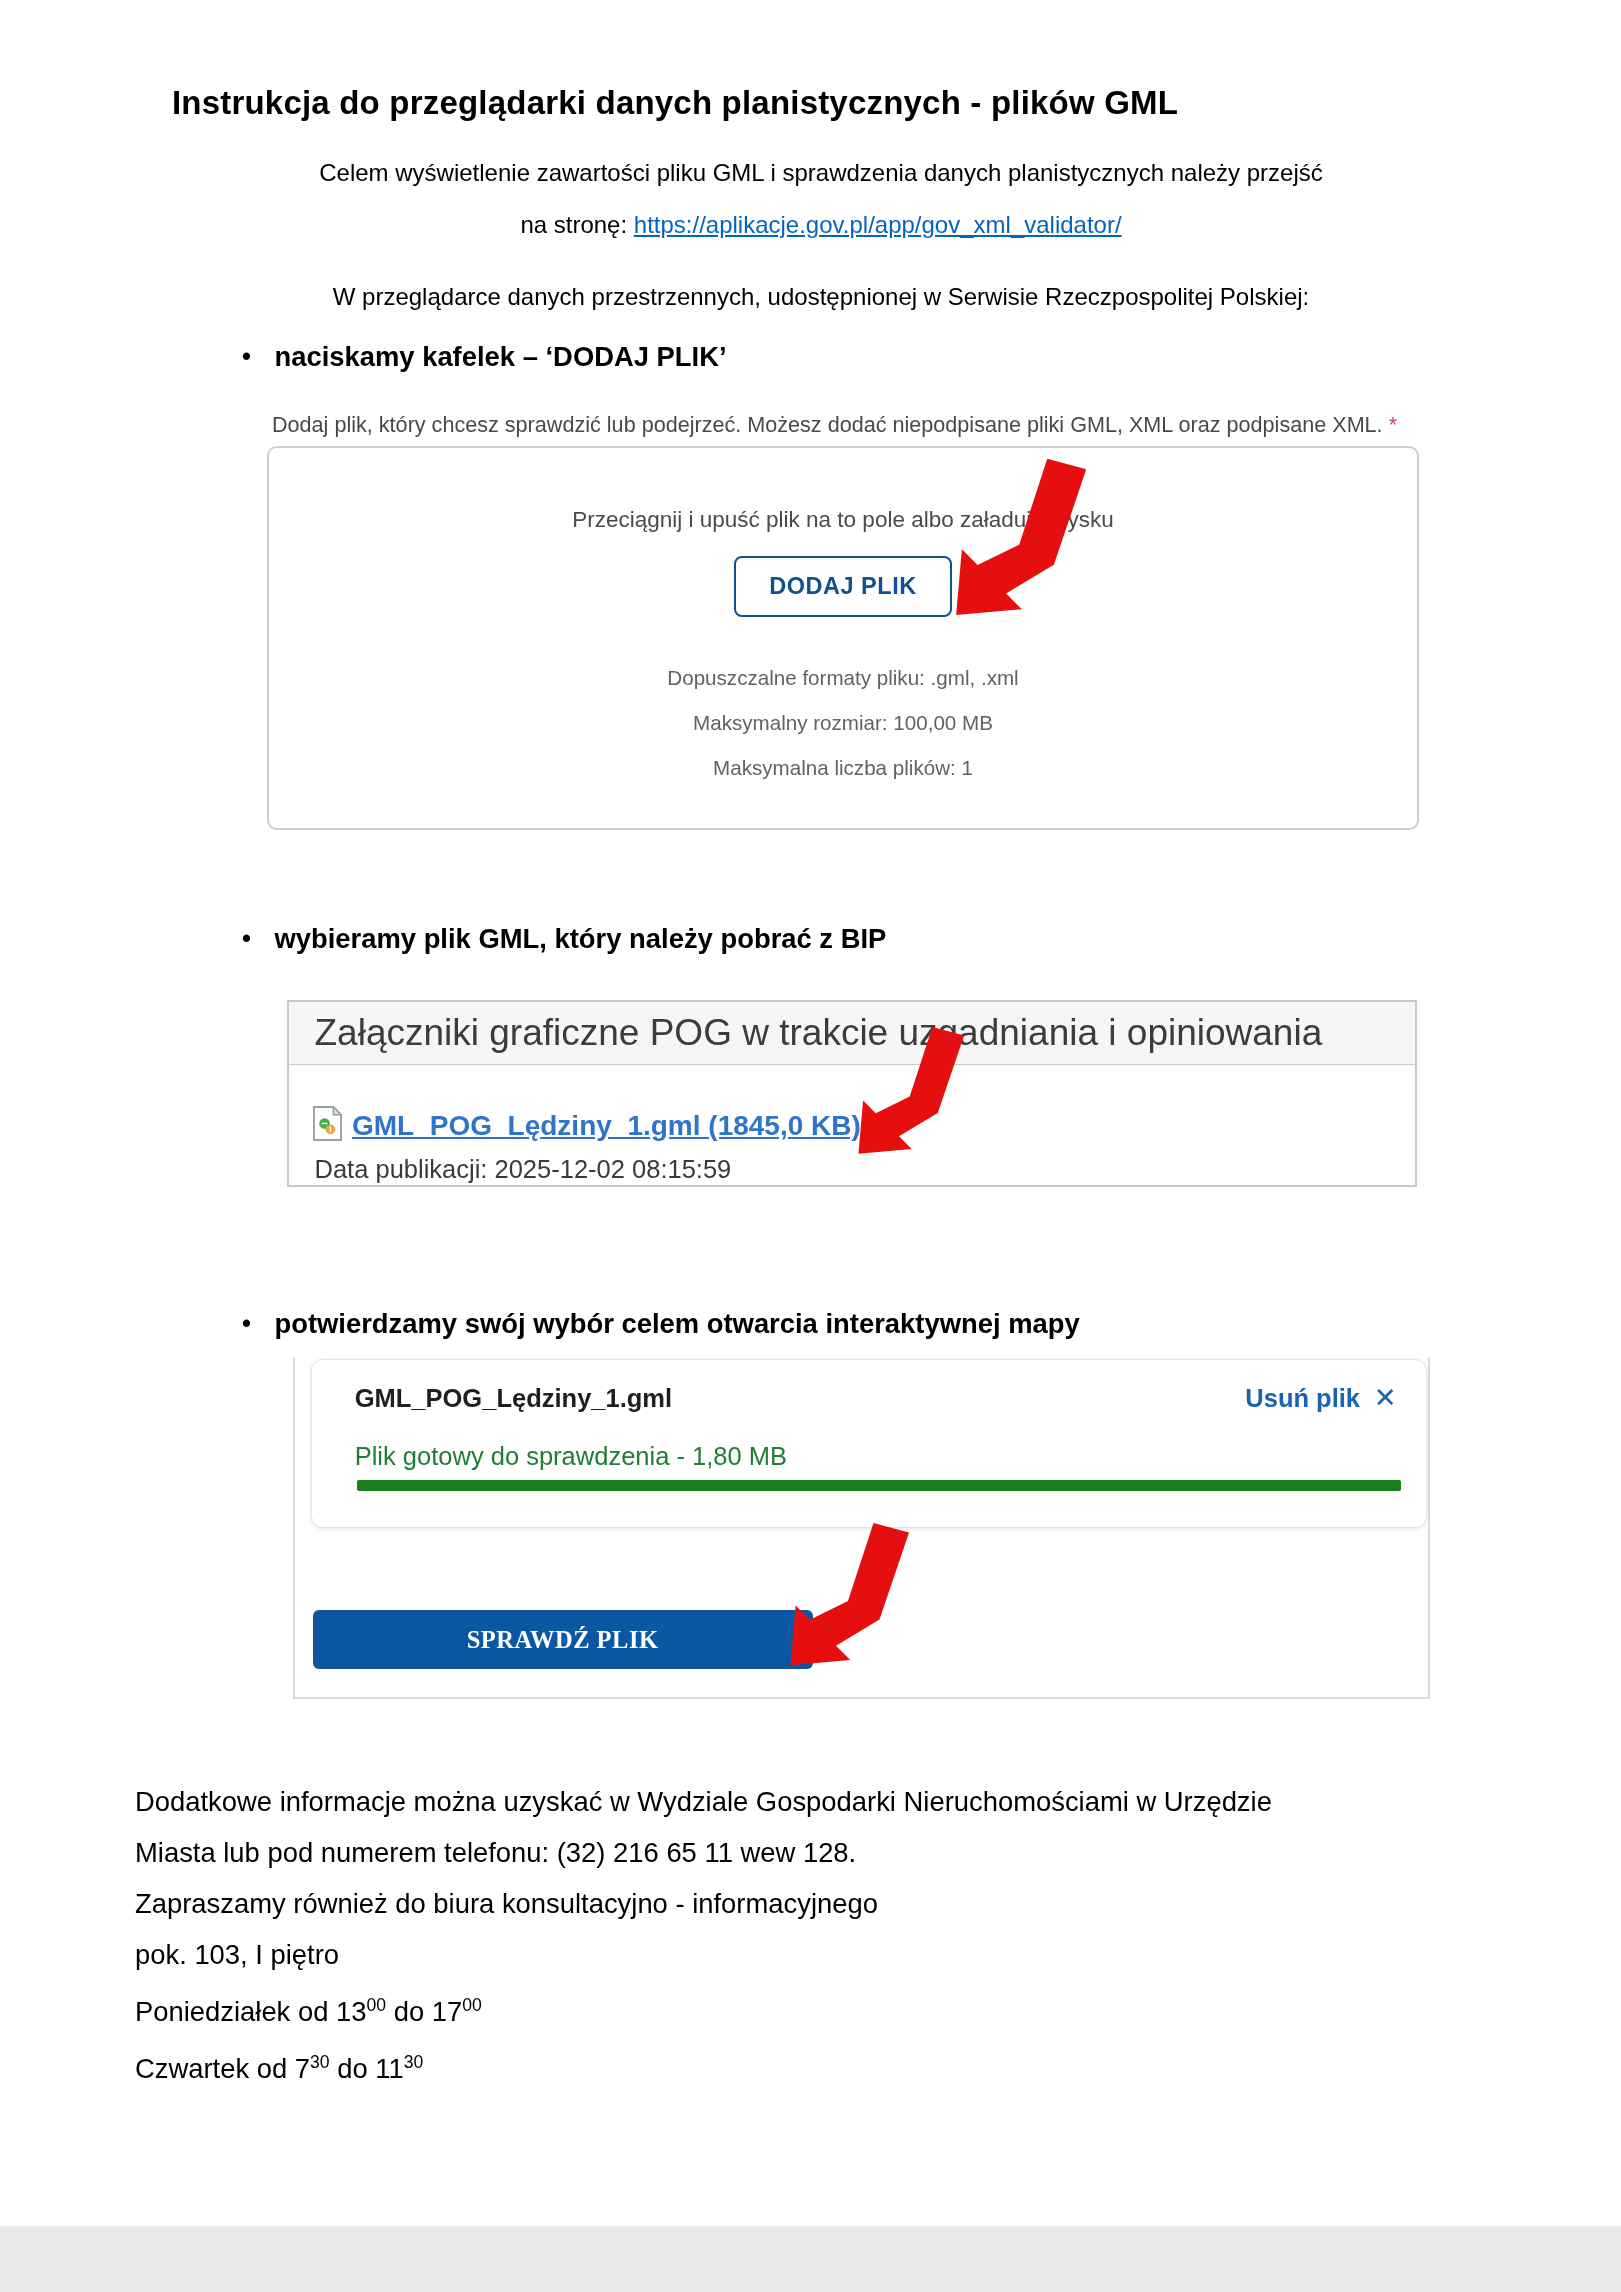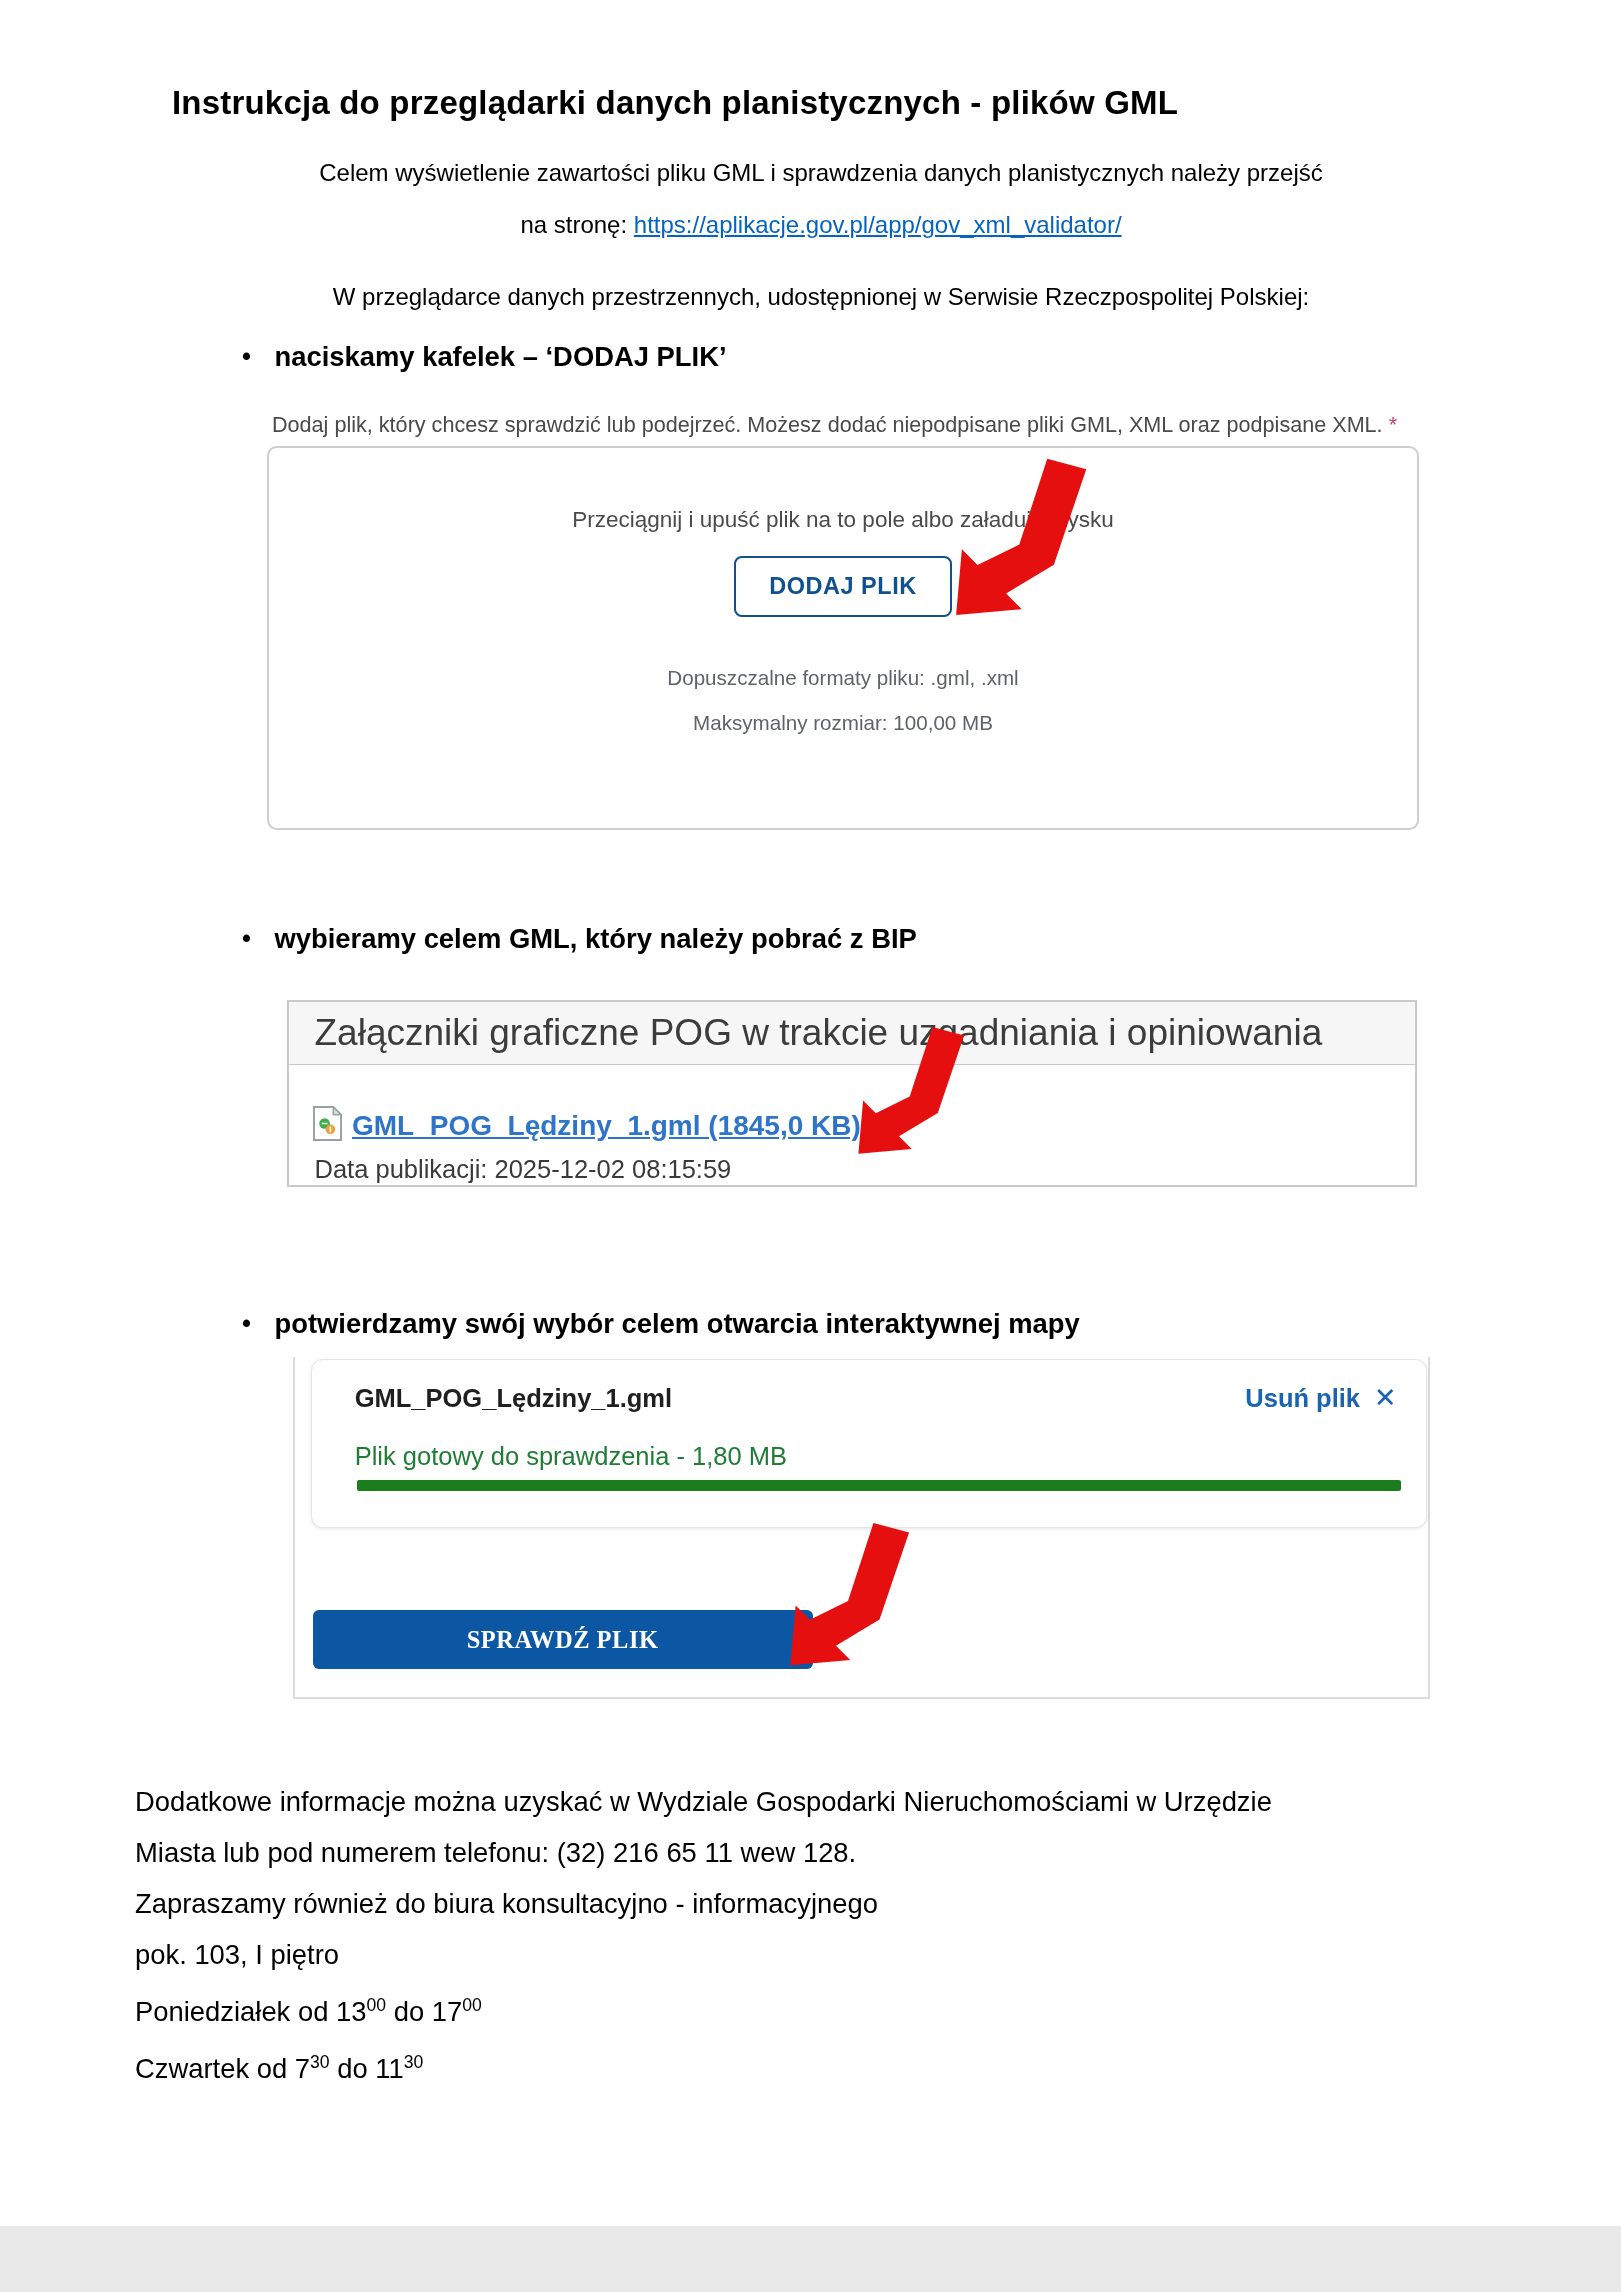--- a/index.html
+++ b/index.html
@@ -90,29 +90,30 @@
 
   <div class="abs caption" style="left:272px; top:412px; width:1152px;"><span>Dodaj plik, który chcesz sprawdzić lub podejrzeć. Możesz dodać niepodpisane pliki GML, XML oraz podpisane XML.</span>
     <span class="required-mark">*</span>
   </div>
 
   <div class="abs dropzone" style="left:267px; top:446px; width:1148px; height:380px;">
     <div class="abs dz-text" style="top:59px;">Przeciągnij i upuść plik na to pole albo załaduj z dysku</div>
     <div class="abs add-btn" style="top:108px;">DODAJ PLIK</div>
     <div class="abs hint" style="top:218px;">Dopuszczalne formaty pliku: .gml, .xml</div>
     <div class="abs hint" style="top:263px;">Maksymalny rozmiar: 100,00 MB</div>
+    <div class="abs hint" style="top:308px;">Maksymalna liczba plików: 1</div>
   </div>
 
   <svg class="abs" style="left:916px; top:449px;" width="211" height="181" viewBox="0 0 180 180">
     <polygon class="red-arrow" points="115.6,9.8 154.4,20.2 122.2,115 74.7,143.7 90.3,159.3 25,165 30.7,99.7 46.3,115.3 87.8,95"></polygon>
   </svg>
 
   <div class="abs bullet-item" style="left:242px; top:923px;">
     <span class="bullet-dot">•</span>
-    <span>wybieramy celem GML, który należy pobrać z BIP</span>
+    <span>wybieramy plik GML, który należy pobrać z BIP</span>
   </div>
 
   <div class="abs bip-header" style="left:287px; top:1000px; width:1130px; height:66px;">Załączniki graficzne POG w trakcie uzgadniania i opiniowania</div>
   <div class="abs bip-body" style="left:287px; top:1065px; width:1130px; height:122px;">
     <svg class="abs" style="left:23.5px; top:41px;" width="29" height="35" viewBox="0 0 30 36">
       <path d="M1 1 h20 l8 8 v26 h-28 z" fill="#ffffff" stroke="#9aa0a6" stroke-width="2"></path>
       <path d="M21 1 l8 8 h-8 z" fill="#d7dbdf" stroke="#9aa0a6" stroke-width="1.5"></path>
       <circle cx="12" cy="18" r="5.5" fill="#3fae49"></circle>
       <circle cx="18" cy="24" r="5" fill="#e8a33d"></circle>
       <path d="M9 18 l6 0 M18 21 l0 6" stroke="#ffffff" stroke-width="1.6"></path>

